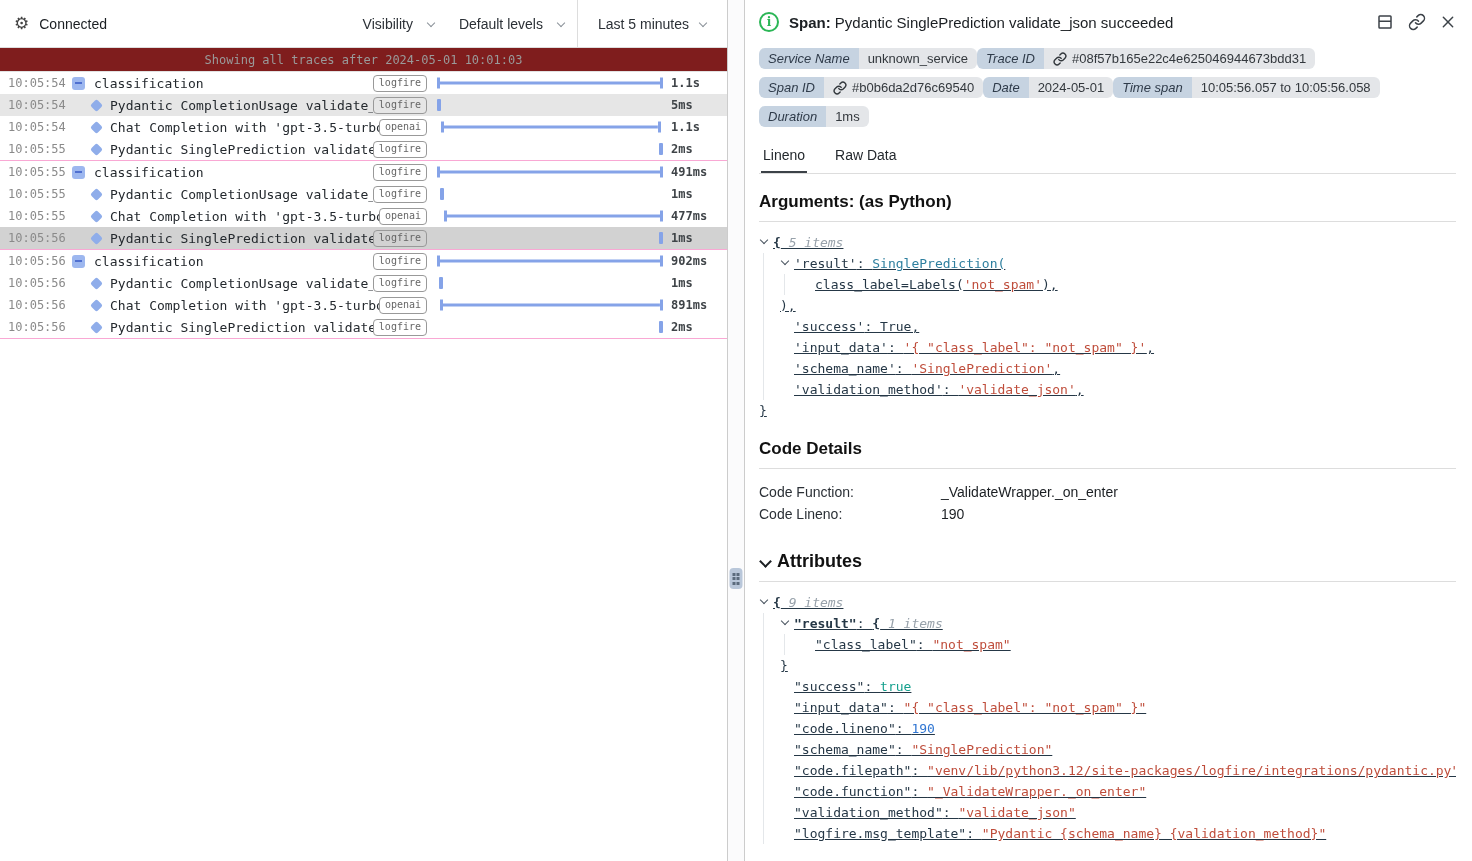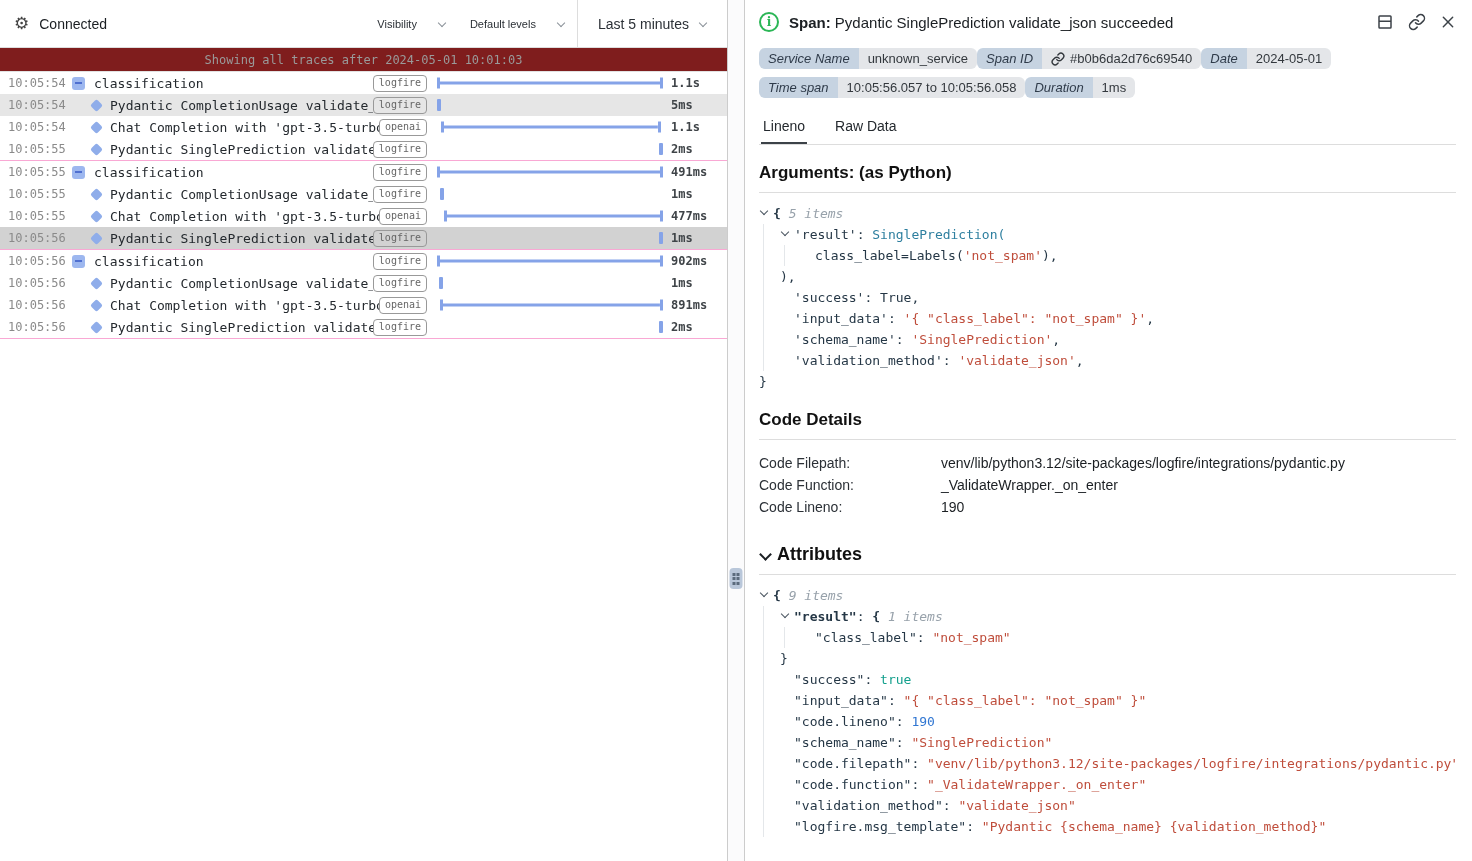--- a/index.html
+++ b/index.html
@@ -6,21 +6,21 @@
   html,body { width:1472px; height:861px; background:#fff; overflow:hidden;
               font-family:"Liberation Sans", sans-serif; color:#24292e; }
   .app { display:flex; width:1472px; height:861px; }
 
   
   .left { width:727px; display:flex; flex-direction:column; background:#fff; }
   .left-header { height:48px; display:flex; align-items:stretch; border-bottom:1px solid #ddd; }
   .conn { display:flex; align-items:center; gap:10px; padding-left:14px; flex:1; }
   .gear { font-size:17px; color:#444; line-height:1; }
   .conn-label { font-size:14px; color:#1b1f23; }
-  .dd { display:flex; align-items:center; gap:21px; font-size:11px; color:#2b3036; cursor:pointer; padding:0 12px; }
+  .dd { display:flex; align-items:center; gap:14px; font-size:14px; color:#2b3036; cursor:pointer; padding:0 12px; }
   .chev-down { width:8px; height:8px; position:relative; display:inline-block; }
   .chev-down::before { content:''; position:absolute; top:0; left:1px; width:5px; height:5px;
      border-right:1.4px solid #8a9199; border-bottom:1.4px solid #8a9199; transform:rotate(45deg); }
   .range-cell { border-left:1px solid #ddd; display:flex; align-items:center; padding:0 20px; gap:10px;
      font-size:14px; color:#2b3036; cursor:pointer; }
   .subheader { height:24px; background:#7f1d1d; border-bottom:1px solid #e2e2e2; display:flex;
      align-items:center; justify-content:center; font-family:"DejaVu Sans Mono", monospace;
      font-size:12px; color:#9a9a9a; }
   .trace-list { flex:1; overflow:hidden; }
   .trace-group { border-bottom:1px solid #f9a8d4; }
@@ -71,21 +71,21 @@
   .tabs { display:flex; gap:26px; margin-top:16px; border-bottom:1px solid #ddd; padding:0 2px; }
   .tab { font-size:14px; color:#24292e; padding:4px 2px 8px 2px; cursor:pointer; border-bottom:2px solid transparent; }
   .tab.active { border-bottom:2px solid #3c4248; }
   .r-scroll { flex:1; overflow:hidden; }
   .sec-h { font-size:17px; font-weight:bold; color:#111; margin-top:18px; padding-bottom:9px; border-bottom:1px solid #ddd; }
   .sec-h.with-chev { display:flex; align-items:center; gap:6px; font-size:18px; cursor:pointer; }
   .big-chev { width:12px; height:12px; position:relative; display:inline-block; }
   .big-chev::before { content:''; position:absolute; top:1px; left:2px; width:7px; height:7px;
      border-right:2px solid #1b1f23; border-bottom:2px solid #1b1f23; transform:rotate(45deg); }
   .codeblock { margin-top:10px; font-family:"DejaVu Sans Mono", monospace; font-size:13px; color:#253746; }
-  .cl { position:relative; line-height:21px; white-space:pre; }
+  .cl { position:relative; line-height:21px; white-space:pre;text-decoration:underline; }
   .guide { position:absolute; top:0; bottom:0; width:0; border-left:1px solid #e4e7ea; }
   .chev { display:inline-block; width:14px; height:10px; position:relative; cursor:pointer; vertical-align:baseline; }
   .chev::before { content:''; position:absolute; top:0px; left:2px; width:5px; height:5px;
      border-right:1.5px solid #4a5560; border-bottom:1.5px solid #4a5560; transform:rotate(45deg); }
   .seg-p  { color:#253746; }
   .seg-k  { color:#253746; }
   .seg-kb { color:#253746; font-weight:bold; }
   .seg-b  { color:#253746; font-weight:bold; }
   .seg-s  { color:#bf4d3b; }
   .seg-cls{ color:#2e7f9f; }
@@ -293,20 +293,30 @@
     </div>
 
     <div class="meta-wrap" id="meta-wrap">
         <span class="pill">
           <span class="lbl">Service Name</span>
           <span class="val">
             <span>unknown_service</span>
           </span>
         </span>
         <span class="pill">
+          <span class="lbl">Trace ID</span>
+          <span class="val">
+            <svg width="14" height="14" viewBox="0 0 24 24" fill="none" stroke="#33383d" stroke-width="2.4" stroke-linecap="round" stroke-linejoin="round">
+              <path d="M10 13a5 5 0 0 0 7.54.54l3-3a5 5 0 0 0-7.07-7.07l-1.72 1.71"></path>
+              <path d="M14 11a5 5 0 0 0-7.54-.54l-3 3a5 5 0 0 0 7.07 7.07l1.71-1.71"></path>
+            </svg>
+            <span>#08f57b165e22c4e625046944673bdd31</span>
+          </span>
+        </span>
+        <span class="pill">
           <span class="lbl">Span ID</span>
           <span class="val">
             <svg width="14" height="14" viewBox="0 0 24 24" fill="none" stroke="#33383d" stroke-width="2.4" stroke-linecap="round" stroke-linejoin="round">
               <path d="M10 13a5 5 0 0 0 7.54.54l3-3a5 5 0 0 0-7.07-7.07l-1.72 1.71"></path>
               <path d="M14 11a5 5 0 0 0-7.54-.54l-3 3a5 5 0 0 0 7.07 7.07l1.71-1.71"></path>
             </svg>
             <span>#b0b6da2d76c69540</span>
           </span>
         </span>
         <span class="pill">
@@ -343,24 +353,20 @@
           <div class="cl" style="padding-left: 21px;"><span class="guide" style="left: 4px;"></span><span class="seg-p">),</span></div>
           <div class="cl" style="padding-left: 35px;"><span class="guide" style="left: 4px;"></span><span class="seg-k">'success'</span><span class="seg-p">: True,</span></div>
           <div class="cl" style="padding-left: 35px;"><span class="guide" style="left: 4px;"></span><span class="seg-k">'input_data'</span><span class="seg-p">: </span><span class="seg-s">'{ "class_label": "not_spam" }'</span><span class="seg-p">,</span></div>
           <div class="cl" style="padding-left: 35px;"><span class="guide" style="left: 4px;"></span><span class="seg-k">'schema_name'</span><span class="seg-p">: </span><span class="seg-s">'SinglePrediction'</span><span class="seg-p">,</span></div>
           <div class="cl" style="padding-left: 35px;"><span class="guide" style="left: 4px;"></span><span class="seg-k">'validation_method'</span><span class="seg-p">: </span><span class="seg-s">'validate_json'</span><span class="seg-p">,</span></div>
           <div class="cl" style="padding-left: 0px;"><span class="seg-p">}</span></div>
         </div>
 
       <div class="sec-h">Code Details</div>
       <div class="kv-table" id="code-details">
-          <div class="kv-row">
-            <span class="kv-label">Code Filepath:</span>
-            <span class="kv-value">venv/lib/python3.12/site-packages/logfire/integrations/pydantic.py</span>
-          </div>
           <div class="kv-row">
             <span class="kv-label">Code Function:</span>
             <span class="kv-value">_ValidateWrapper._on_enter</span>
           </div>
           <div class="kv-row">
             <span class="kv-label">Code Lineno:</span>
             <span class="kv-value">190</span>
           </div>
         </div>
 

